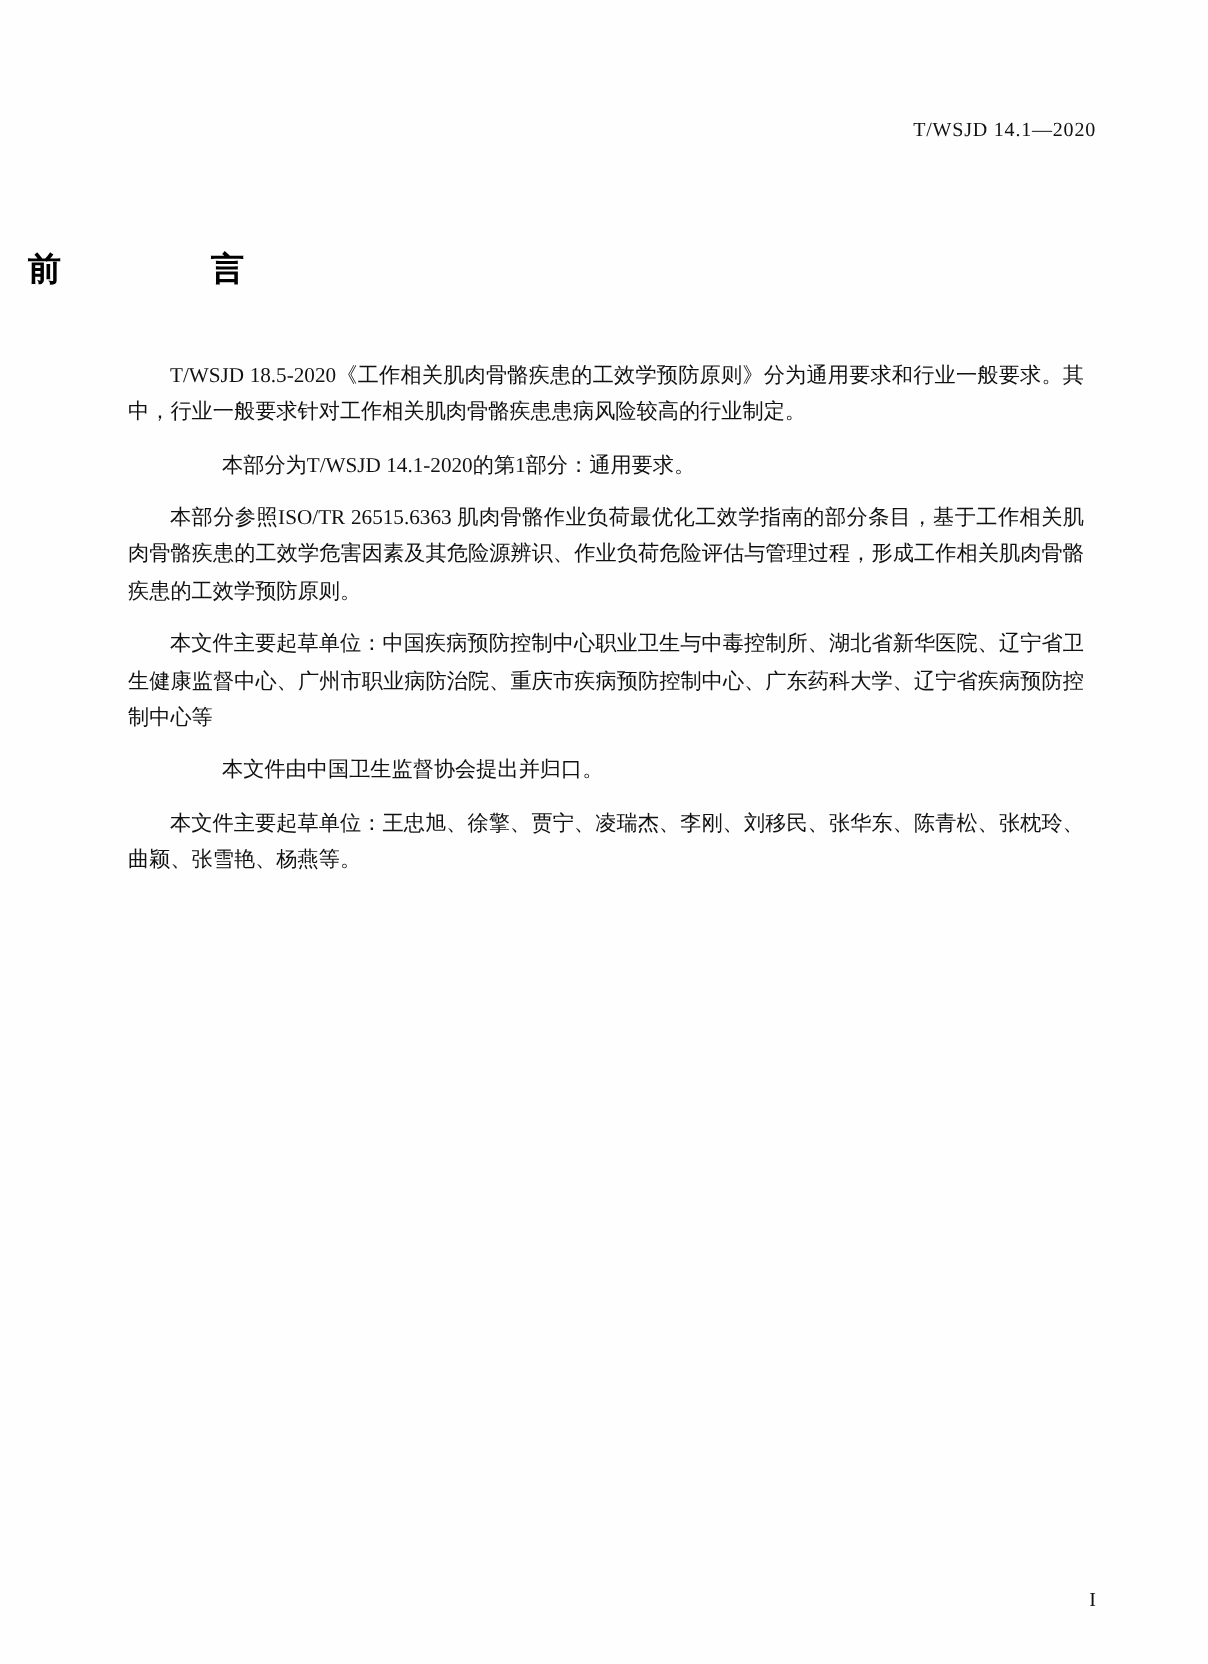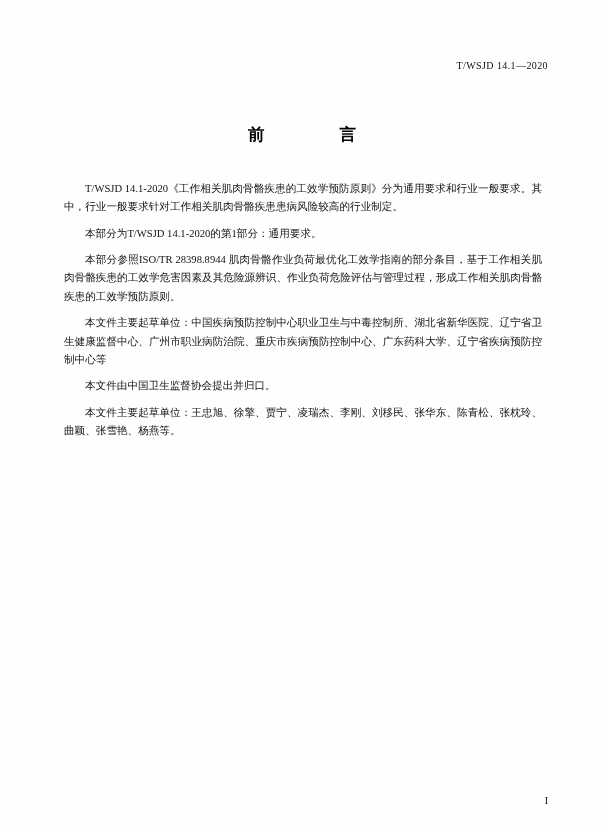--- a/index.html
+++ b/index.html
@@ -28,21 +28,20 @@
     letter-spacing: 0.4px;
     color: #111;
     font-family: "Liberation Serif", "DejaVu Serif", serif;
     white-space: nowrap;
   }
   .doc-title {
     position: absolute;
     top: 124px;
     left: 0;
     right: 0;
-    text-align: center;
     font-size: 16.5px;
     font-weight: bold;
     letter-spacing: 14px;
     text-indent: 14px;
     color: #000;
   }
   .body-block {
     position: absolute;
     top: 180px;
     left: 64px;
@@ -52,42 +51,43 @@
     font-size: 10.6px;
     line-height: 1.72;
     text-align: justify;
     text-justify: inter-ideograph;
     margin: 0 0 8.5px 0;
     text-indent: 21px;
     color: #111;
   }
   .para.tight {
     margin-bottom: 8px;
+    margin-left: 26px;
   }
   .footer-page {
     position: absolute;
     bottom: 26px;
     right: 56px;
     font-size: 10px;
     color: #111;
   }
 </style>
 </head>
 <body>
 
 <div class="page">
 
   <div class="header-code">T/WSJD 14.1—2020</div>
 
   <div class="doc-title">前　　言</div>
 
   <div class="body-block">
-    <p class="para">T/WSJD 14.1-2020《工作相关肌肉骨骼疾患的工效学预防原则》分为通用要求和行业一般要求。其中，行业一般要求针对工作相关肌肉骨骼疾患患病风险较高的行业制定。</p>
+    <p class="para">T/WSJD 18.5-2020《工作相关肌肉骨骼疾患的工效学预防原则》分为通用要求和行业一般要求。其中，行业一般要求针对工作相关肌肉骨骼疾患患病风险较高的行业制定。</p>
     <p class="para tight">本部分为T/WSJD 14.1-2020的第1部分：通用要求。</p>
-    <p class="para">本部分参照ISO/TR 28398.8944 肌肉骨骼作业负荷最优化工效学指南的部分条目，基于工作相关肌肉骨骼疾患的工效学危害因素及其危险源辨识、作业负荷危险评估与管理过程，形成工作相关肌肉骨骼疾患的工效学预防原则。</p>
+    <p class="para">本部分参照ISO/TR 26515.6363 肌肉骨骼作业负荷最优化工效学指南的部分条目，基于工作相关肌肉骨骼疾患的工效学危害因素及其危险源辨识、作业负荷危险评估与管理过程，形成工作相关肌肉骨骼疾患的工效学预防原则。</p>
     <p class="para">本文件主要起草单位：中国疾病预防控制中心职业卫生与中毒控制所、湖北省新华医院、辽宁省卫生健康监督中心、广州市职业病防治院、重庆市疾病预防控制中心、广东药科大学、辽宁省疾病预防控制中心等</p>
     <p class="para tight">本文件由中国卫生监督协会提出并归口。</p>
     <p class="para">本文件主要起草单位：王忠旭、徐擎、贾宁、凌瑞杰、李刚、刘移民、张华东、陈青松、张枕玲、曲颖、张雪艳、杨燕等。</p>
   </div>
 
   <div class="footer-page">I</div>
 
 </div>
 
 </body></html>

